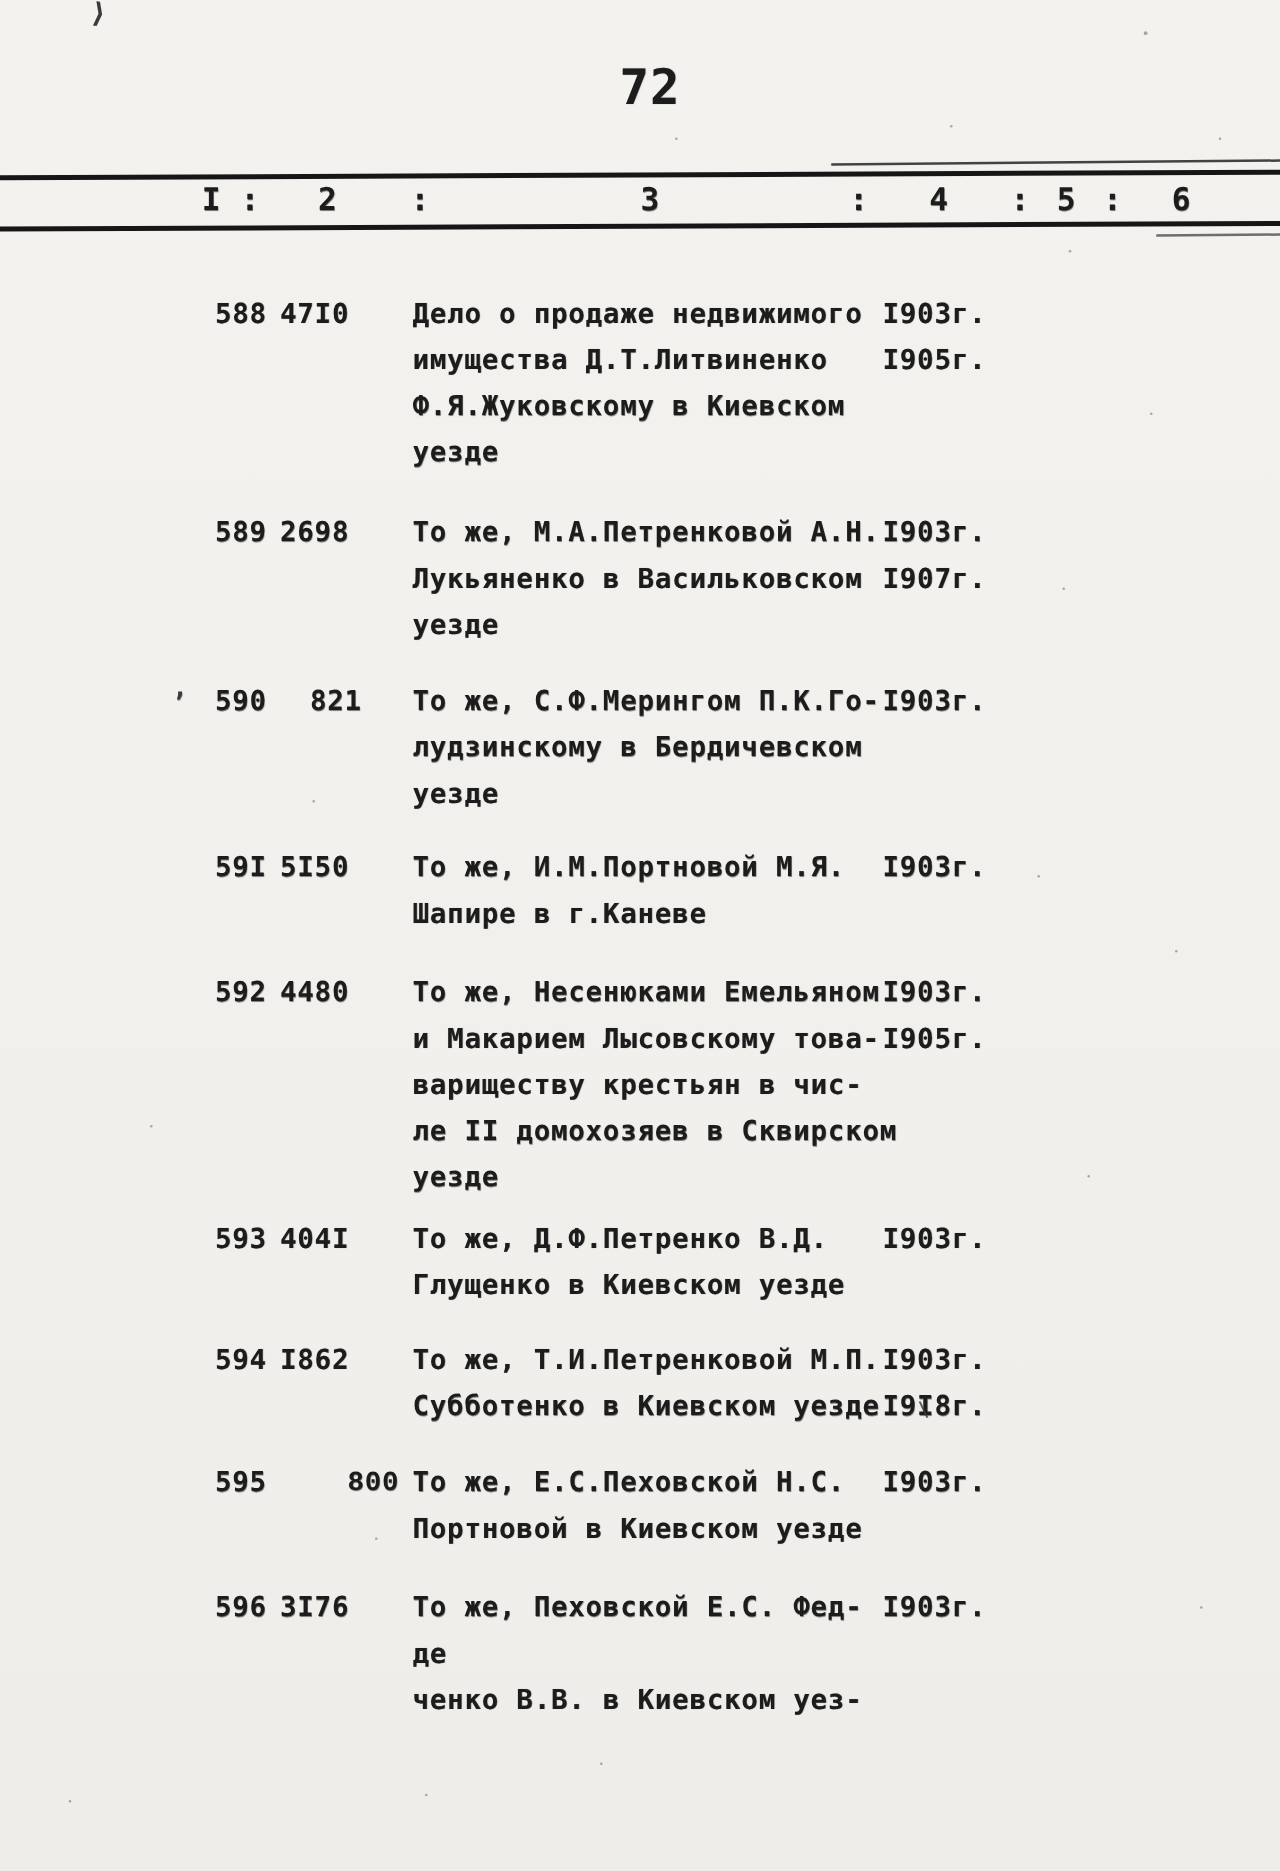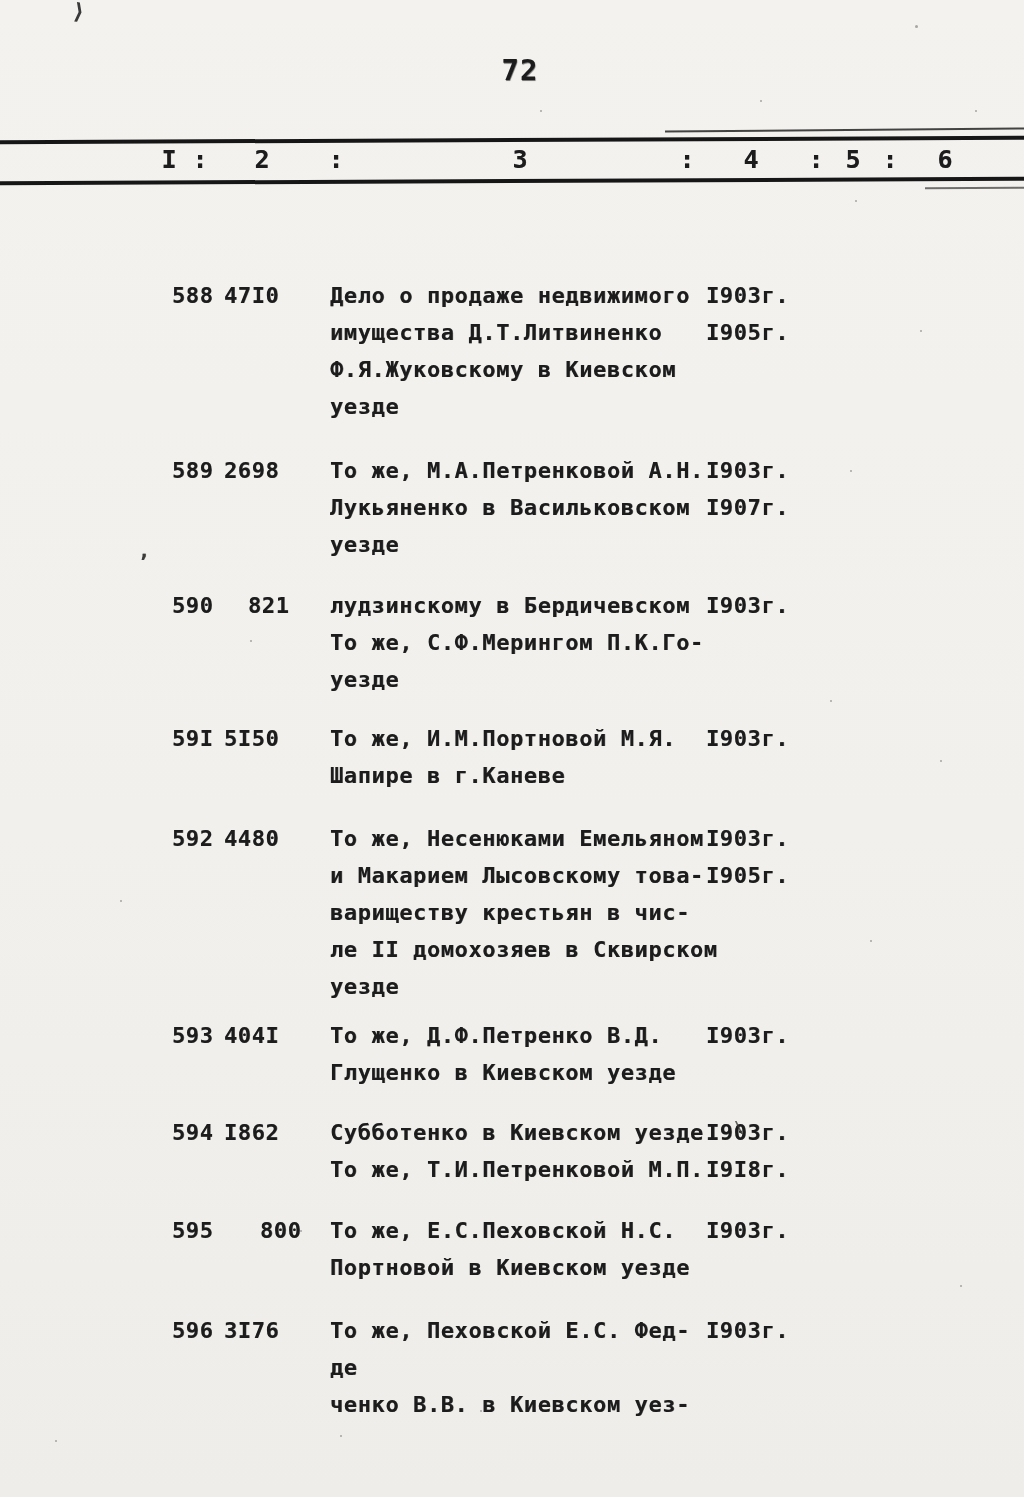--- a/index.html
+++ b/index.html
@@ -15,37 +15,37 @@
     position:relative;width:1024px;height:1497px;
     background:linear-gradient(180deg,#f3f2ef 0%,#f1f0ed 55%,#eeedea 100%);
   }
   .txt{
     font-size:22px;letter-spacing:.6px;line-height:37px;
     text-shadow:.4px .4px .6px rgba(30,30,30,.55);
     white-space:nowrap;
   }
   .page-number{
     position:absolute;top:52px;left:520px;transform:translateX(-50%);
-    font-size:29px;letter-spacing:1px;
+    font-size:39px;letter-spacing:1px;
     text-shadow:.5px .5px .7px rgba(30,30,30,.6);
   }
   
   .rule{position:absolute;left:0;width:1024px;background:#161616;}
   .rule-top{top:138px;height:4px;transform:rotate(-.25deg);}
   .rule-bottom{top:179px;height:4px;transform:rotate(-.25deg);}
   .rule-echo-top{top:129px;left:665px;width:359px;height:2px;opacity:.8;transform:rotate(-.5deg);}
   .rule-echo-bottom{top:187px;left:925px;width:99px;height:2px;opacity:.6;transform:rotate(-.4deg);}
   .header-cell{
     position:absolute;top:145px;transform:translateX(-50%);
     font-size:25px;
     text-shadow:.4px .4px .6px rgba(30,30,30,.6);
   }
   
   .row{position:absolute;left:0;width:1024px;}
-  .cell{position:absolute;top:0;margin-top:44px;}
+  .cell{position:absolute;top:0;}
   .cell-num{left:172px;}
   .cell-file{left:224px;}
   .cell-desc{left:330px;}
   .cell-dates{left:706px;}
   .dline{height:37px;}
   .date{position:absolute;left:0;}
   
   .artifact{position:absolute;color:#3a3a3a;font-size:20px;line-height:1;}
   .speck{position:absolute;background:#4a4a4a;border-radius:50%;}
 </style>
@@ -100,22 +100,22 @@
         </div>
         <div class="cell cell-dates">
           <div class="date" style="top: 0px;">I903г.</div>
           <div class="date" style="top: 37px;">I907г.</div>
         </div>
       </div>
       <div class="row txt" style="top: 543px;">
         <span class="cell cell-num">590</span>
         <span class="cell cell-file" style="left: 248px;">821</span>
         <div class="cell cell-desc">
+          <div class="dline">То же, С.Ф.Мерингом П.К.Го-</div>
           <div class="dline">лудзинскому в Бердичевском</div>
-          <div class="dline">То же, С.Ф.Мерингом П.К.Го-</div>
           <div class="dline">уезде</div>
         </div>
         <div class="cell cell-dates">
           <div class="date" style="top: 0px;">I903г.</div>
         </div>
       </div>
       <div class="row txt" style="top: 676px;">
         <span class="cell cell-num">59I</span>
         <span class="cell cell-file">5I50</span>
         <div class="cell cell-desc">
@@ -149,31 +149,31 @@
           <div class="dline">Глущенко в Киевском уезде</div>
         </div>
         <div class="cell cell-dates">
           <div class="date" style="top: 0px;">I903г.</div>
         </div>
       </div>
       <div class="row txt" style="top: 1070px;">
         <span class="cell cell-num">594</span>
         <span class="cell cell-file">I862</span>
         <div class="cell cell-desc">
+          <div class="dline">То же, Т.И.Петренковой М.П.</div>
           <div class="dline">Субботенко в Киевском уезде</div>
-          <div class="dline">То же, Т.И.Петренковой М.П.</div>
         </div>
         <div class="cell cell-dates">
           <div class="date" style="top: 0px;">I903г.</div>
           <div class="date" style="top: 37px;">I9I8г.</div>
         </div>
       </div>
       <div class="row txt" style="top: 1168px;">
         <span class="cell cell-num">595</span>
-        <span class="cell cell-file" style="left: 260px;">800</span>
+        <span class="cell cell-file" style="left: 278px; font-family: Liberation Mono, monospace;">800</span>
         <div class="cell cell-desc">
           <div class="dline">То же, Е.С.Пеховской Н.С.</div>
           <div class="dline">Портновой в Киевском уезде</div>
         </div>
         <div class="cell cell-dates">
           <div class="date" style="top: 0px;">I903г.</div>
         </div>
       </div>
       <div class="row txt" style="top: 1268px;">
         <span class="cell cell-num">596</span>

